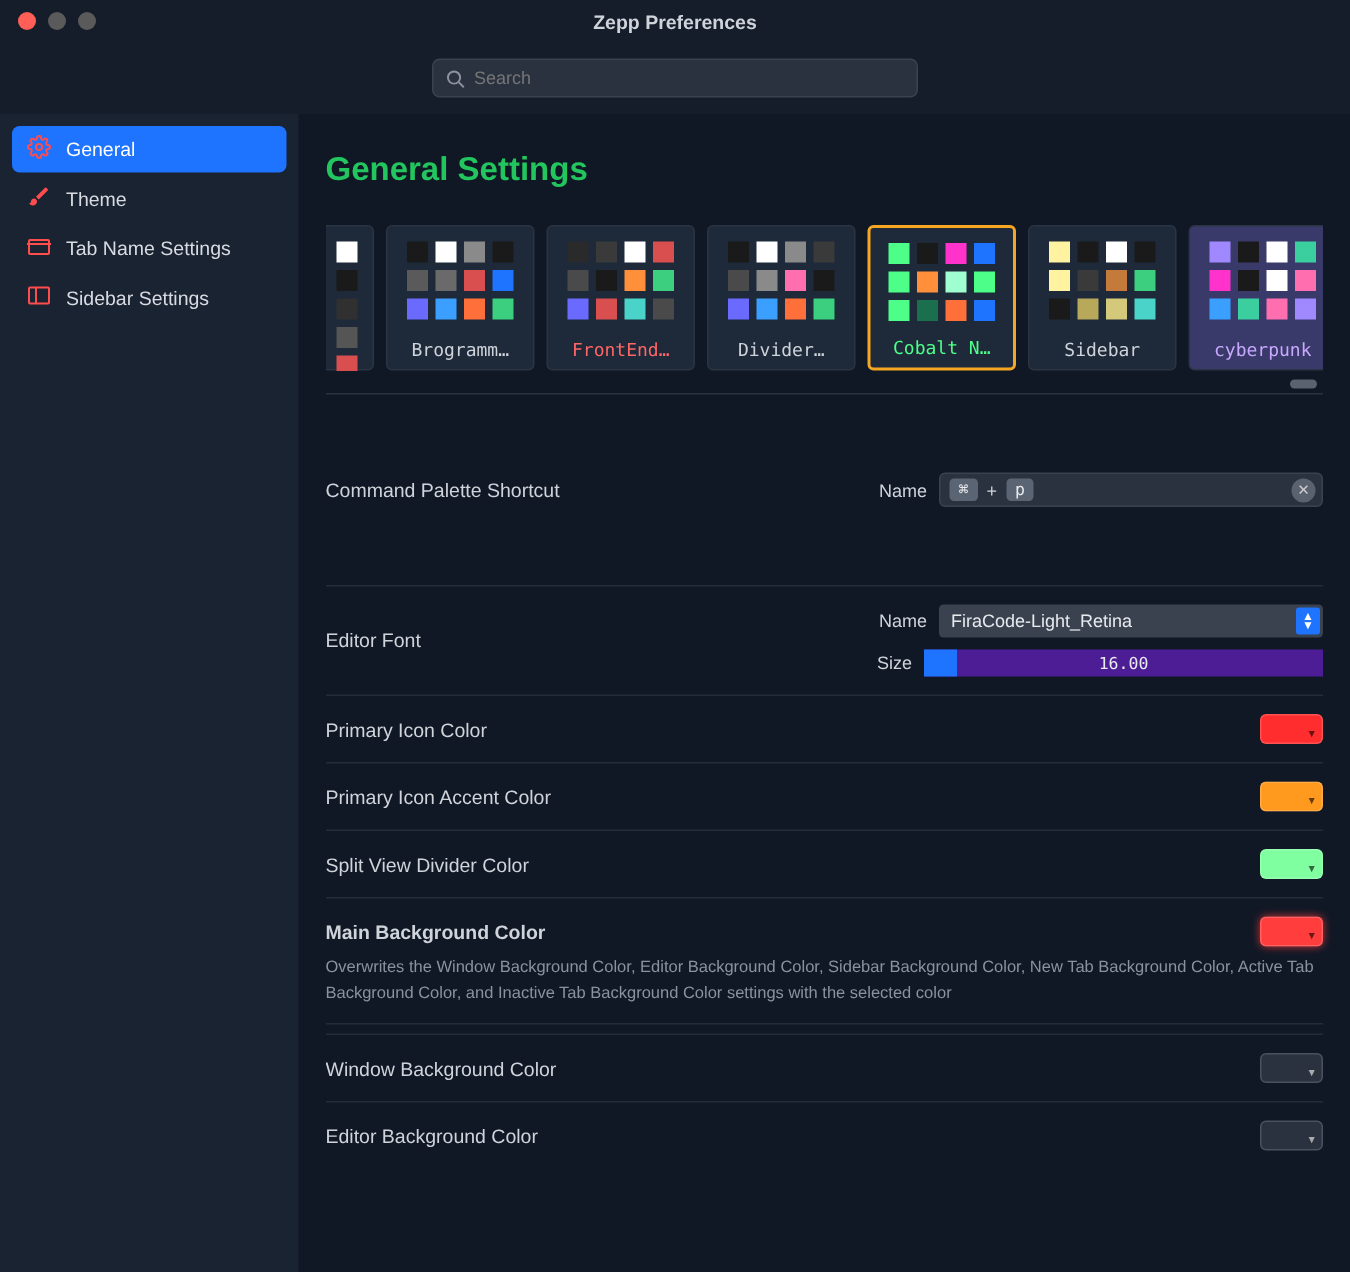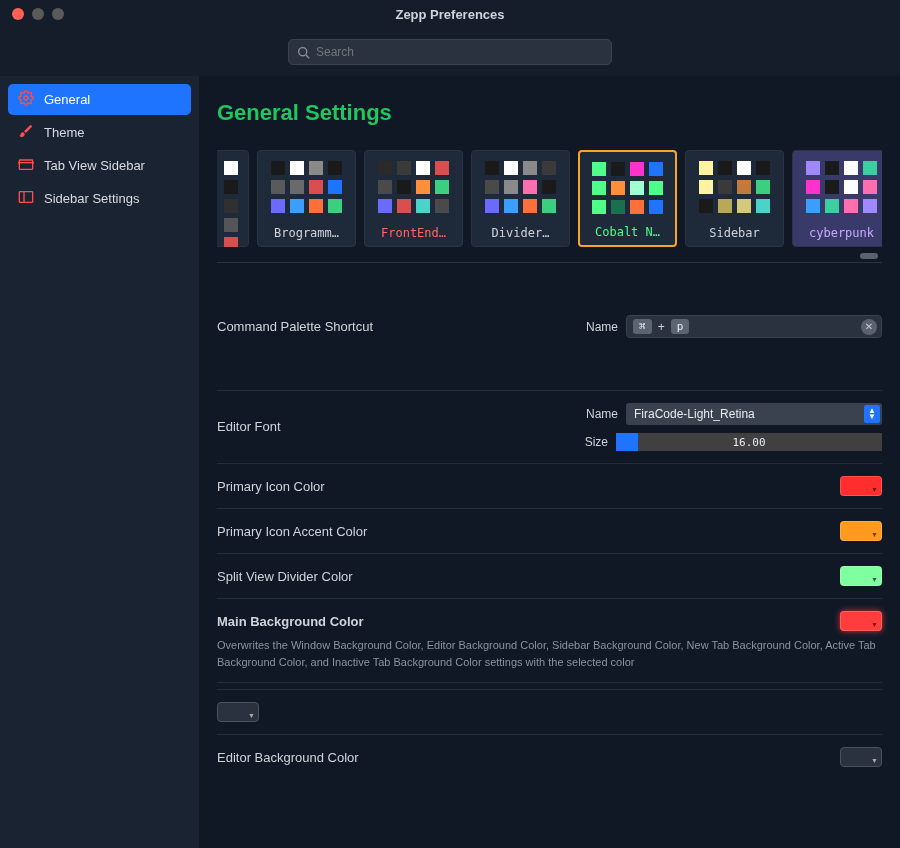--- a/index.html
+++ b/index.html
@@ -39,21 +39,21 @@
 .kv{display:flex;align-items:center;gap:8px;font-size:12px;}
 .kv .kname{color:#d0d4da;}
 .shortcut-box{display:flex;align-items:center;gap:6px;background:#2a3240;border:1px solid #3a424f;border-radius:4px;padding:3px 6px;width:256px;justify-content:flex-start;position:relative;}
 .key{background:#5a6472;border-radius:3px;padding:1px 6px;font-size:11px;color:#e8eaee;font-family:ui-monospace,Menlo,monospace;}
 .plus{font-size:12px;color:#d0d4da;}
 .clearbtn{position:absolute;right:4px;width:16px;height:16px;border-radius:50%;background:#5a6270;display:flex;align-items:center;justify-content:center;font-size:10px;color:#ccc;cursor:pointer;}
 .fontrow{display:flex;flex-direction:column;gap:8px;align-items:flex-end;}
 .select{width:256px;height:22px;background:#3a424f;border-radius:3px;display:flex;align-items:center;justify-content:space-between;padding:0 2px 0 8px;font-family:ui-monospace,Menlo,monospace;font-size:12px;color:#e8eaee;cursor:pointer;}
 .select .arrows{width:16px;height:18px;background:#1e73ff;border-radius:2px;display:flex;align-items:center;justify-content:center;color:#fff;font-size:8px;flex-direction:column;line-height:6px;}
 .slider-wrap{width:266px;display:flex;align-items:center;gap:0;}
-.slider-track{flex:1;height:18px;background:#404040;position:relative;display:flex;align-items:center;justify-content:center;}
+.slider-track{flex:1;height:18px;background:#4c1d95;position:relative;display:flex;align-items:center;justify-content:center;}
 .slider-track .fill{position:absolute;left:0;top:0;bottom:0;width:22px;background:#1e73ff;}
 .slider-track .val{position:relative;font-family:ui-monospace,Menlo,monospace;font-size:11px;color:#e8eaee;}
 .colorwell{width:42px;height:20px;border-radius:4px;border:1px solid rgba(255,255,255,.18);position:relative;cursor:pointer;}
 .colorwell .tri{position:absolute;right:3px;bottom:2px;font-size:7px;color:rgba(0,0,0,.6);}
 .colorwell.empty{background:#2a3240;border:1px solid #4a525f;}
 .colorwell.empty .tri{color:#aaa;}
 .block{margin-top:40px;}
 .edfont{display:flex;align-items:flex-start;gap:16px;padding:12px 0;border-top:1px solid #222c3a;}
 .edfont .label{flex:1;font-size:13px;padding-top:16px;}
 .glow{box-shadow:0 0 6px rgba(255,60,60,.8);}
@@ -93,21 +93,21 @@
         <span><svg class="sicon" viewBox="0 0 24 24" fill="#ff4d4d">
             <path d="M7 14c-1.66 0-3 1.34-3 3 0 1.31-1.16 2-2 2 .92 1.22 2.49 2 4 2 2.21 0 4-1.79 4-4 0-1.66-1.34-3-3-3zm13.71-9.37l-1.34-1.34a.996.996 0 0 0-1.41 0L9 12.25 11.75 15l8.96-8.96a.996.996 0 0 0 0-1.41z"></path>
           </svg></span>
         <span>Theme</span>
       </div>
       <div class="side-item">
         <span><svg class="sicon" viewBox="0 0 24 24" fill="none" stroke="#ff4d4d" stroke-width="2">
             <rect x="2" y="6" width="20" height="14" rx="1"></rect>
             <line x2="24" x1="0" y1="10" y2="10"></line>
           </svg></span>
-        <span>Tab View Sidebar</span>
+        <span>Tab Name Settings</span>
       </div>
       <div class="side-item">
         <span><svg class="sicon" viewBox="0 0 24 24" fill="none" stroke="#ff4d4d" stroke-width="2">
             <rect x="2" y="4" width="20" height="16" rx="1"></rect>
             <line x1="9" y1="4" x2="9" y2="20"></line>
           </svg></span>
         <span>Sidebar Settings</span>
       </div>
     </div>
 
@@ -294,20 +294,21 @@
           </div>
         </div>
         <div class="row">
           <div class="label bold">Main Background Color</div>
           <div class="colorwell glow" style="background: rgb(255, 61, 61);">
             <span class="tri">▼</span>
           </div>
         </div>
         <div class="sublabel">Overwrites the Window Background Color, Editor Background Color, Sidebar Background Color, New Tab Background Color, Active Tab Background Color, and Inactive Tab Background Color settings with the selected color</div>
         <div class="row">
+          <div class="label">Window Background Color</div>
           <div class="colorwell empty">
             <span class="tri">▼</span>
           </div>
         </div>
         <div class="row">
           <div class="label">Editor Background Color</div>
           <div class="colorwell empty">
             <span class="tri">▼</span>
           </div>
         </div>

